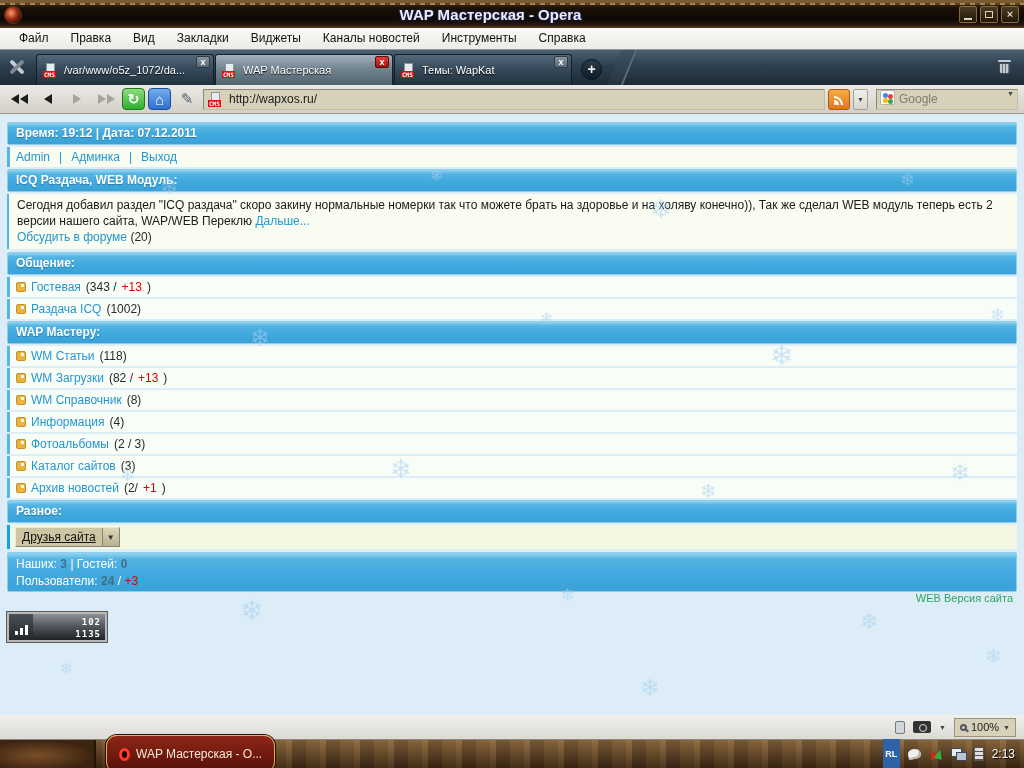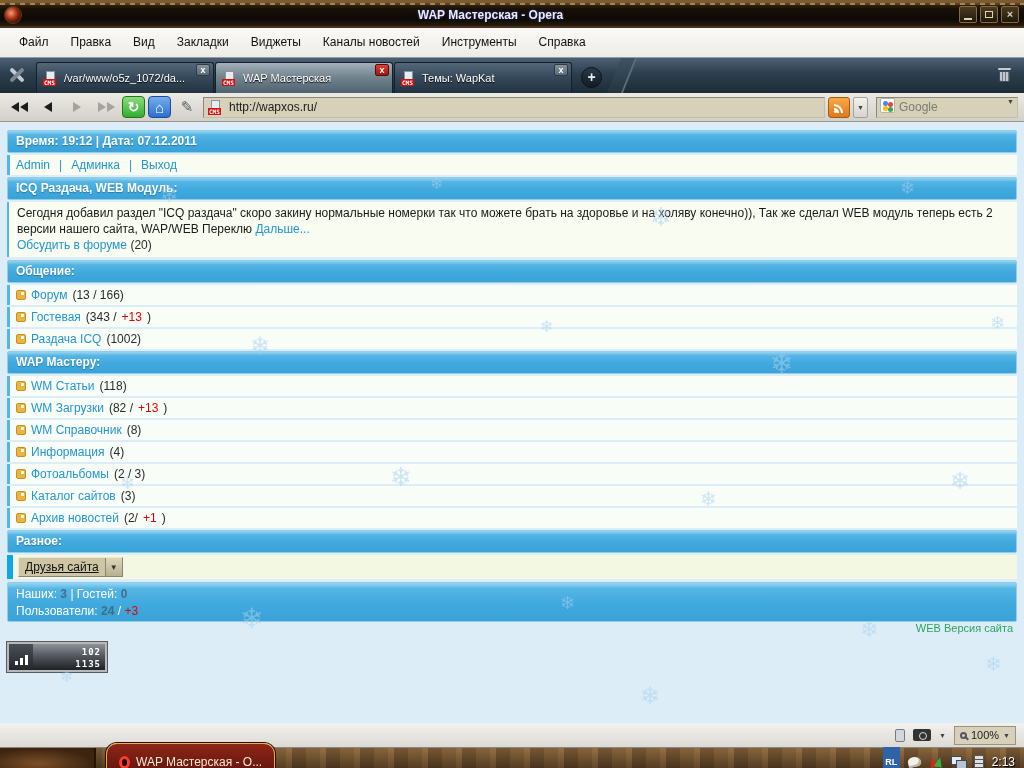--- a/index.html
+++ b/index.html
@@ -6,30 +6,30 @@
   html,body { width:1024px; height:768px; overflow:hidden; font-family:"Liberation Sans",sans-serif; background:#000; }
 
   
   .titlebar { height:28px; position:relative; display:flex; align-items:center;
     background:linear-gradient(180deg,#3b2d1b 0%,#191006 25%,#0d0905 70%,#2a1d0e 100%);
     border-top:3px solid #7b5c32; border-bottom:2px solid #4a3418; }
   .titlebar::before { content:""; position:absolute; top:0; left:0; right:0; height:2px;
     background:repeating-linear-gradient(90deg,#a8854a 0 5px,#5a4020 5px 10px); }
   .emblem { width:18px; height:18px; margin-left:4px; border-radius:50%;
     background:radial-gradient(circle at 38% 38%,#ff9a70,#9a2a10 45%,#1d0a04 85%); border:1px solid #5a3a1a; }
-  .win-title { flex:1; text-align:center; color:#efe9f5; font-size:12px; font-weight:bold;
+  .win-title { flex:1; text-align:center; color:#efe9f5; font-size:15px; font-weight:bold;
     text-shadow:0 0 3px #2a3a8a,1px 1px 0 #000; }
   .win-btns { display:flex; gap:3px; margin-right:5px; }
   .win-btn { width:18px; height:17px; background:linear-gradient(180deg,#4a3a22,#221808);
     border:1px solid #8a6a3a; border-radius:2px; color:#ddd2ba; font-size:11px; font-weight:bold;
     display:flex; align-items:flex-start; justify-content:center; line-height:15px; cursor:default; }
   .glyph-min { width:8px; height:2px; background:#ddd2ba; margin-top:11px; }
   .glyph-rest { width:8px; height:7px; border:1px solid #ddd2ba; margin-top:4px; }
 
-  .menubar { height:30px; background:linear-gradient(180deg,#fbfaf8,#ecebe6);
+  .menubar { height:22px; background:linear-gradient(180deg,#fbfaf8,#ecebe6);
     border-bottom:1px solid #8f9aa4; display:flex; align-items:center; padding-left:8px; }
   .menu-item { font-size:12px; color:#111; padding:0 11px; line-height:21px; }
 
   
   .tabbar { height:35px; background:linear-gradient(180deg,#4d6072 0%,#2d3f4e 45%,#1d2b37 100%);
     display:flex; align-items:flex-end; }
   .panel-toggle { width:36px; height:35px; position:relative; }
   .panel-toggle span { position:absolute; top:15px; left:8px; width:18px; height:4px; border-radius:2px; }
   .tool1 { background:#c3ccd4; transform:rotate(45deg); }
   .tool2 { background:#7d8893; transform:rotate(-45deg); }
@@ -108,21 +108,21 @@
   .lnk { color:#2596cf; text-decoration:none; }
   .psep { color:#2596cf; margin:0 4px; }
   .cnt { color:#2a2a2a; }
   .red { color:#e10000; }
   .news { min-height:48px; margin-bottom:3px; background:rgba(251,253,239,0.9); border-left:2px solid #55b5e4;
     font-size:12px; line-height:16px; padding:3px 8px 4px; color:#1a1a1a; }
   .folder { width:10px; height:10px; background:#edb33f; border:1px solid #c98f1f; border-radius:2px;
     position:relative; flex:none; }
   .folder::after { content:""; position:absolute; top:1px; right:1px; width:3px; height:3px; background:#fff; }
 
-  .select-row { height:24px; margin-bottom:2px; background:#f3f8e3; border-left:6px solid #0ea5e9;
+  .select-row { height:24px; margin-bottom:2px; background:#f3f8e3; border-left:3px solid #0ea5e9;
     display:flex; align-items:center; padding:11px 5px; }
   .select { height:20px; background:#cdc5a3; border:1px solid #8a8573; border-top-color:#efe9d2;
     border-left-color:#efe9d2; display:flex; align-items:center; }
   .sel-text { font-size:12px; color:#111; text-decoration:underline; padding:0 6px; }
   .sel-btn { width:17px; height:18px; background:linear-gradient(180deg,#ddd6b8,#b8b190); border-left:1px solid #8a8573;
     font-size:8px; color:#333; display:flex; align-items:center; justify-content:center; }
 
   .footer-bar { height:40px; margin-top:3px; border:1px solid #8ecdec; border-radius:2px;
     background:linear-gradient(180deg,#96d5f0 0%,#55b5e4 15%,#40a9de 55%,#3aa2d6 100%);
     color:#fff; font-size:12px; padding:3px 8px; line-height:17px; }
@@ -338,27 +338,20 @@
       <span>Сегодня добавил раздел "ICQ раздача" скоро закину нормальные номерки так что можете брать на здоровье и на холяву конечно)), Так же сделал WEB модуль теперь есть 2 версии нашего сайта, WAP/WEB Переклю</span>
       <a class="lnk" href="#">Дальше...</a><br>
       <a class="lnk" href="#">Обсудить в форуме</a>
       <span class="cnt">(20)</span>
     </div>
 
     <div id="sections-root">
   <section class="sect">
     <div class="bar">Общение:</div>
     <div class="rows">
-  <div class="row">
-    <span class="folder"></span>
-    <a class="lnk" href="#">Форум</a>
-    <span class="cnt">(13 / 166)</span>
-    <span class="cnt red"></span>
-    <span class="cnt"></span>
-  </div>
 
   <div class="row">
     <span class="folder"></span>
     <a class="lnk" href="#">Гостевая</a>
     <span class="cnt">(343 / </span>
     <span class="cnt red">+13</span>
     <span class="cnt">)</span>
   </div>
 
   <div class="row">

